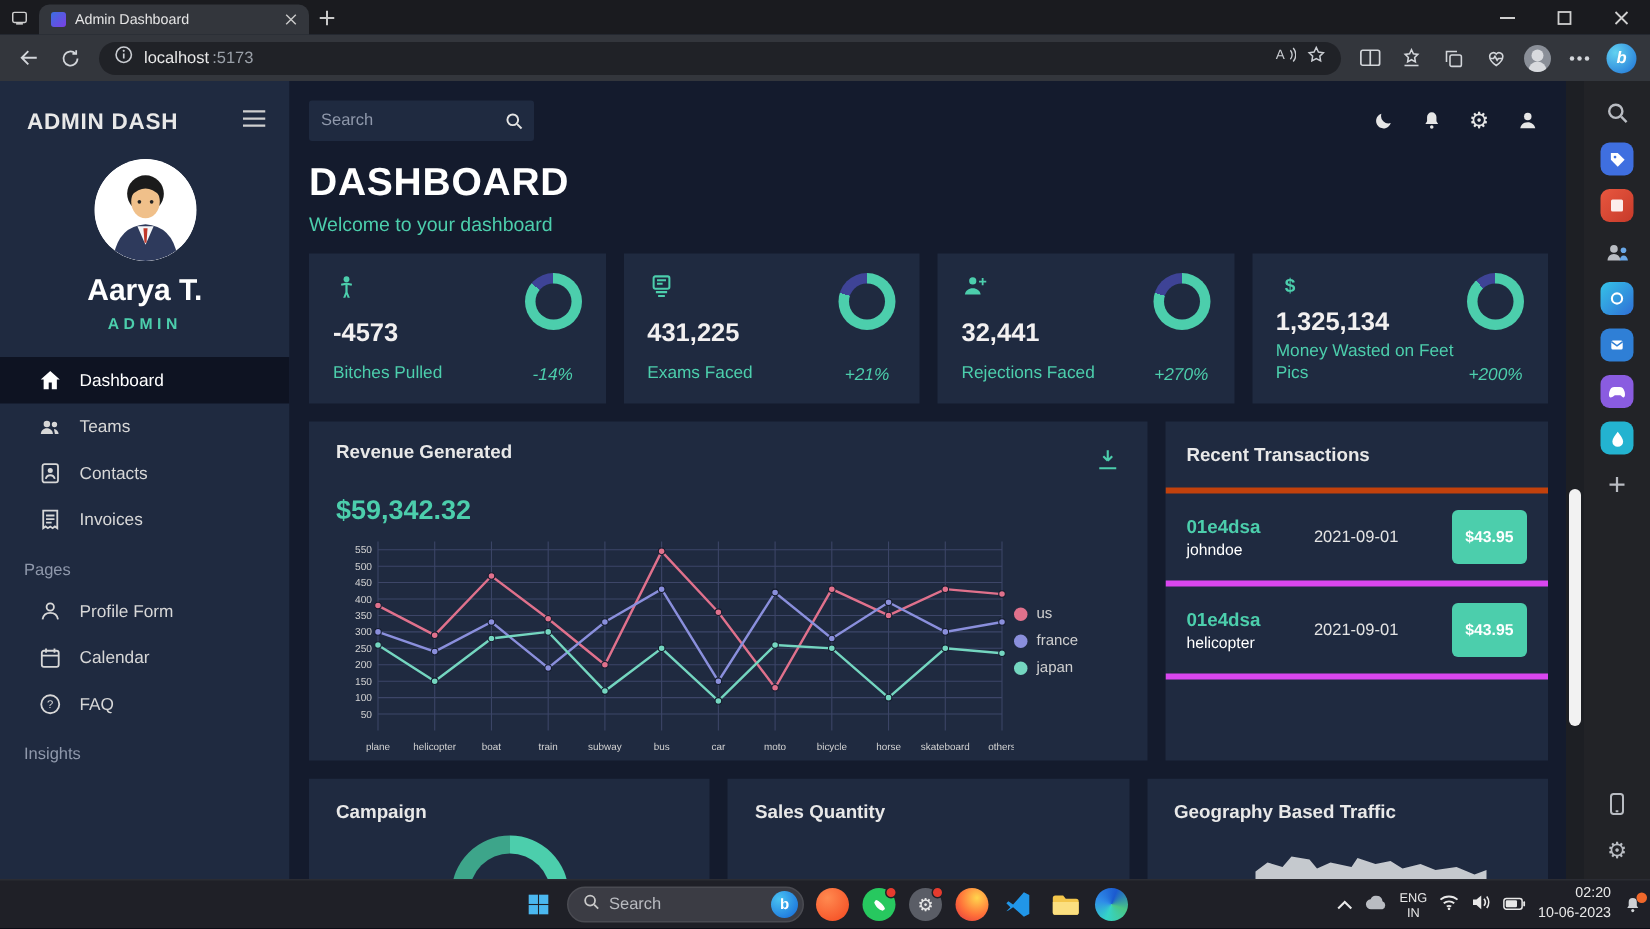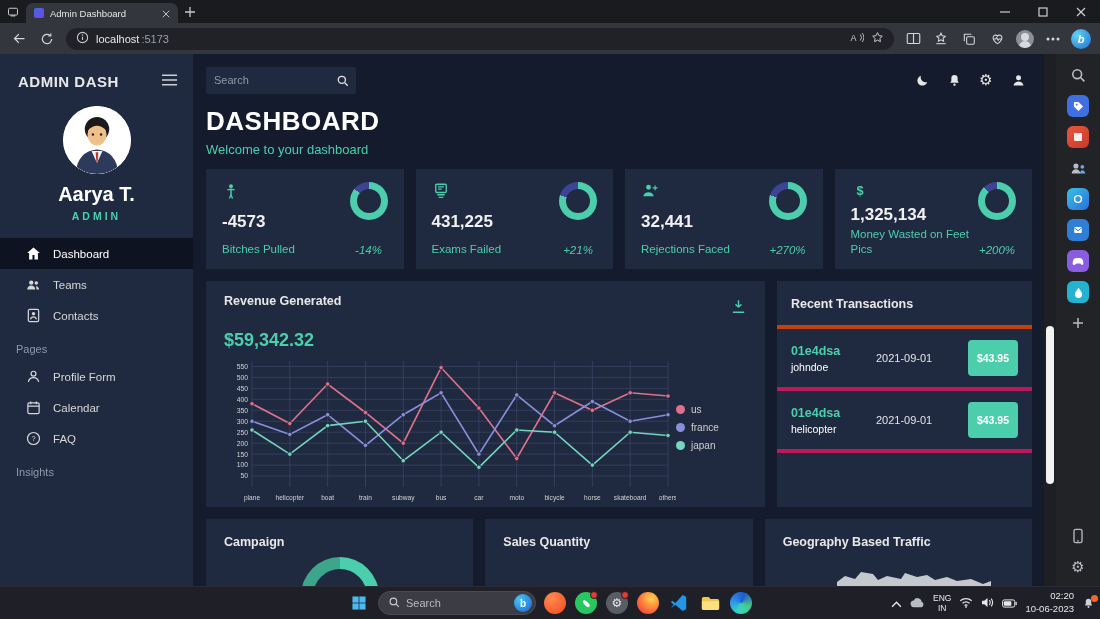--- a/index.html
+++ b/index.html
@@ -3,21 +3,21 @@
 <meta charset="utf-8">
 <style>
   * { box-sizing: border-box; margin: 0; padding: 0; }
   html,body { width:1100px; height:619px; overflow:hidden; background:#000;
     font-family:"Liberation Sans","DejaVu Sans",sans-serif; }
   #screen { width:1100px; height:619px; display:flex; flex-direction:column; background:#141b2d; position:relative; overflow:hidden; }
 
   
   #titlebar { height:23px; background:#1a1b1f; display:flex; align-items:center; color:#cfcfcf; flex:0 0 auto; }
   .tb-sysicon { width:26px; display:flex; justify-content:center; }
-  .tab { display:flex; align-items:center; gap:6px; background:#33363c; border-radius:7px 7px 0 0; height:20px; margin-top:3px; padding:0 8px; width:152px; }
+  .tab { display:flex; align-items:center; gap:6px; background:#33363c; border-radius:7px 7px 0 0; height:20px; margin-top:3px; padding:0 8px; width:180px; }
   .tab-title { font-size:9.5px; color:#e6e6e6; white-space:nowrap; overflow:hidden; flex:1; }
   .favicon { width:10px; height:10px; border-radius:2px; background:linear-gradient(135deg,#3b6fe0,#7b3fe4); flex:0 0 auto; }
   .newtab { width:24px; display:flex; justify-content:center; }
   .win-controls { margin-left:auto; display:flex; height:100%; }
   .win-btn { width:38px; display:flex; align-items:center; justify-content:center; height:100%; }
 
   
   #toolbar { height:31px; background:#33363c; display:flex; align-items:center; padding:0 6px; gap:2px; flex:0 0 auto; }
   .tool-ic { width:26px; height:24px; display:flex; align-items:center; justify-content:center; color:#d3d6da; }
   #urlbar { flex:1; height:22px; background:#202227; border-radius:12px; display:flex; align-items:center; padding:0 10px; gap:7px; margin:0 4px; min-width:0; }
@@ -80,21 +80,21 @@
   .rev-amount { margin-top:22px; font-size:18px; font-weight:bold; color:#4cceac; }
   .rev-dl { color:#4cceac; padding-top:4px; }
   .chart-wrap { flex:1; display:flex; align-items:stretch; min-height:0; margin-top:2px;text-align:right; }
   .chart-wrap svg { display:block; }
   .legend { width:62px; display:flex; flex-direction:column; justify-content:center; gap:7px; }
   .legend-item { display:flex; align-items:center; gap:6px; font-size:10px; color:#cfcfcf; }
   .legend-dot { width:9px; height:9px; border-radius:50%; flex:0 0 auto; }
 
   .tx-panel { flex:1; background:#1f2a40; display:flex; flex-direction:column; overflow:hidden; min-width:0; }
   .tx-head { padding:13px 14px; border-bottom:4px solid #c2410c; }
-  .tx-row { display:flex; align-items:center; justify-content:space-between; padding:11px 14px; border-bottom:4px solid #be185d; gap:4px; }
+  .tx-row { display:flex; align-items:center; justify-content:space-between; padding:11px 14px; border-bottom:4px solid #d946ef; gap:4px; }
   .tx-id { font-size:12.5px; font-weight:bold; color:#4cceac; }
   .tx-user { font-size:10.5px; color:#fff; margin-top:3px; }
   .tx-date { font-size:11px; color:#e4e4e4; }
   .tx-badge { background:#4cceac; color:#fff; font-size:10.5px; font-weight:bold; padding:12px 9px; border-radius:4px; }
 
   .bottom-row { flex:1; display:flex; gap:12px; min-height:0; overflow:hidden; }
   .panel { flex:1; background:#1f2a40; padding:13px 18px; position:relative; overflow:hidden; min-width:0; }
   .campaign-circle { position:absolute; left:50%; top:38px; transform:translateX(-50%); width:78px; height:78px; border-radius:50%; background:conic-gradient(#4cceac 268deg, #3da58a 0); }
   .campaign-circle:after { content:""; position:absolute; inset:12px; border-radius:50%; background:#1f2a40; }
   .geo-map { position:absolute; left:70px; bottom:-6px; color:#d7dade; }
@@ -289,20 +289,29 @@
         <div class="nav-item">
           <span class="nav-ic">
               <svg width="15" height="15" viewBox="0 0 16 16" fill="none" stroke="currentColor" stroke-width="1.3">
                 <rect x="2.5" y="1.5" width="11" height="13" rx="1.5"></rect>
                 <circle cx="8" cy="6" r="1.8" fill="currentColor" stroke="none"></circle>
                 <path d="M4.8 12c.4-1.6 1.7-2.6 3.2-2.6s2.8 1 3.2 2.6"></path>
               </svg>
             </span>
           <span>Contacts</span>
         </div>
+        <div class="nav-item">
+          <span class="nav-ic">
+              <svg width="15" height="15" viewBox="0 0 16 16" fill="none" stroke="currentColor" stroke-width="1.3">
+                <path d="M3 1.5h10V14l-1.7-1.2L9.7 14 8 12.8 6.3 14l-1.6-1.2L3 14z"></path>
+                <path d="M5 5h6M5 7.5h6M5 10h4"></path>
+              </svg>
+            </span>
+          <span>Invoices</span>
+        </div>
         <div class="nav-section">Pages</div>
         <div class="nav-item">
           <span class="nav-ic">
               <svg width="15" height="15" viewBox="0 0 16 16" fill="none" stroke="currentColor" stroke-width="1.3">
                 <circle cx="8" cy="5" r="2.6"></circle>
                 <path d="M2.5 13.8c.5-2.9 2.8-4.6 5.5-4.6s5 1.7 5.5 4.6"></path>
               </svg>
             </span>
           <span>Profile Form</span>
         </div>
@@ -392,21 +401,21 @@
         <div class="stat-card">
           <div class="stat-left">
             <span class="stat-ic">
                 <svg width="18" height="18" viewBox="0 0 24 24" fill="none" stroke="currentColor" stroke-width="1.8">
                   <rect x="5" y="3" width="14" height="11" rx="1.5"></rect>
                   <path d="M8 6.5h8M8 9.5h5"></path>
                   <path d="M7 17h10M9 20.5h6"></path>
                 </svg>
               </span>
             <span class="stat-value">431,225</span>
-            <span class="stat-label">Exams Failed</span>
+            <span class="stat-label">Exams Faced</span>
           </div>
           <div class="stat-right">
             <span class="donut" style="--p: 0.8;"></span>
             <span class="stat-delta">+21%</span>
           </div>
         </div>
 
         <div class="stat-card">
           <div class="stat-left">
             <span class="stat-ic">

